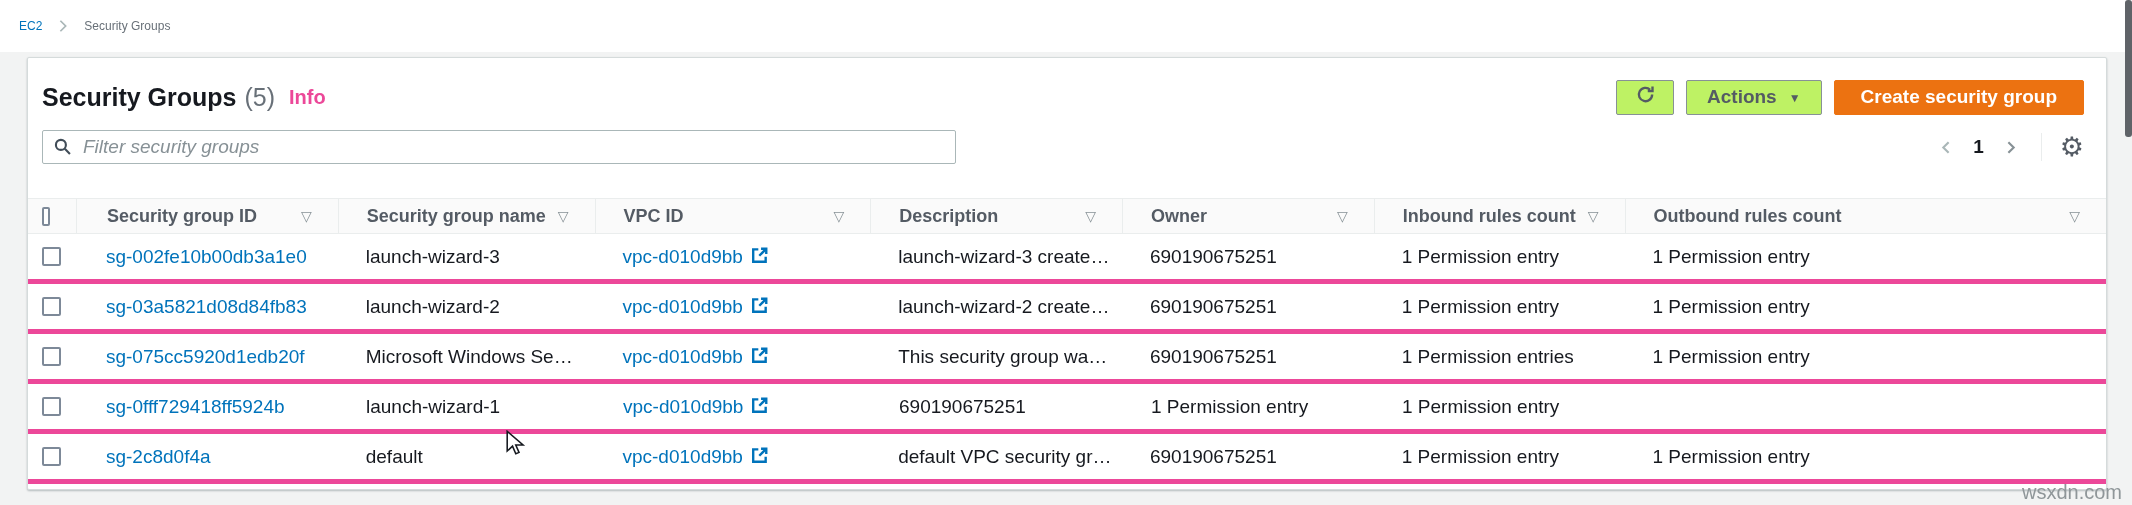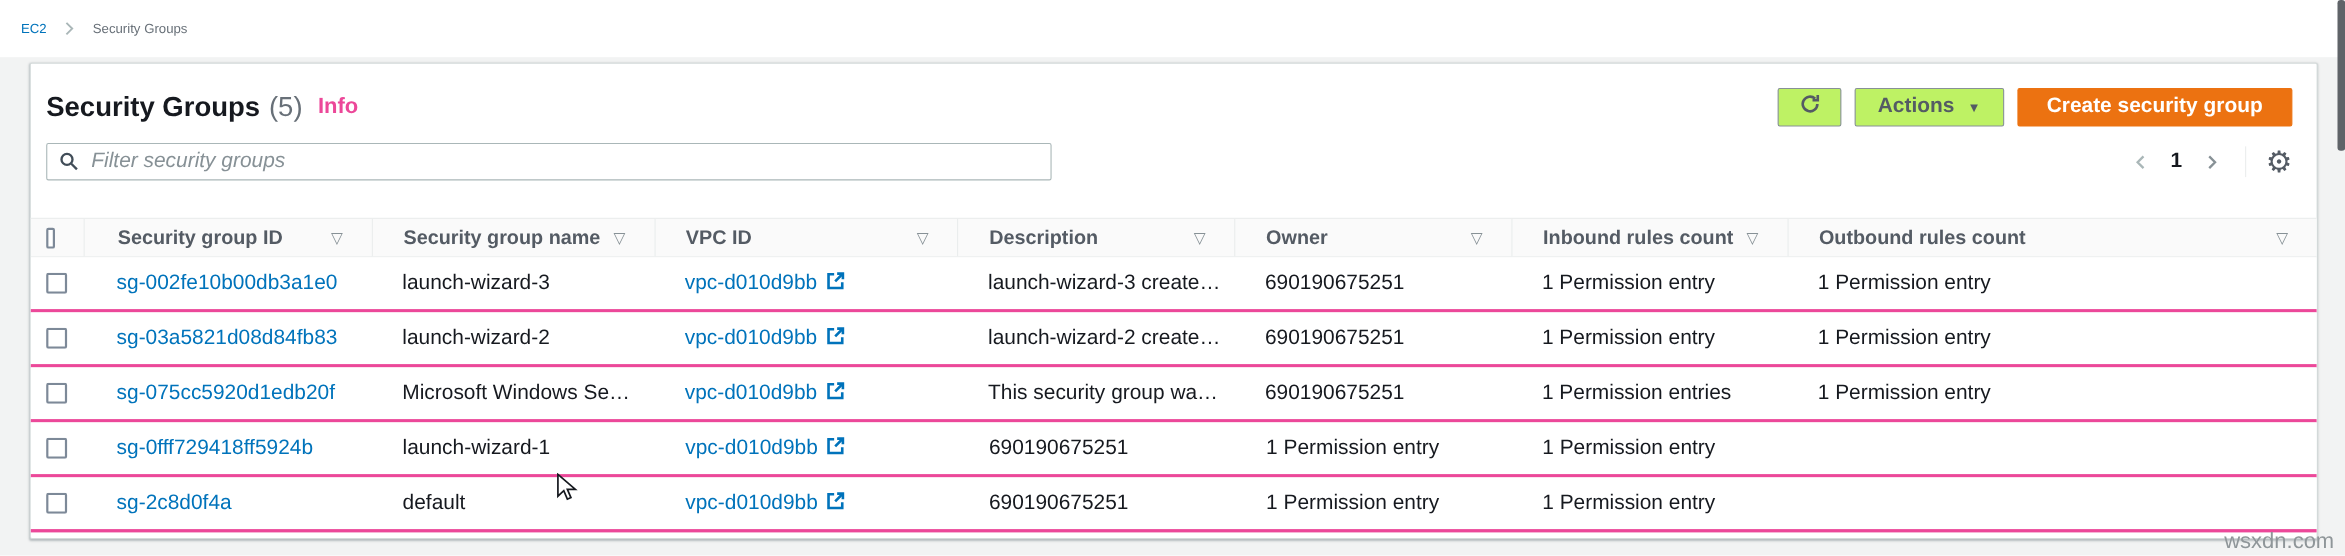--- a/index.html
+++ b/index.html
@@ -55,21 +55,21 @@
 
   
   .table { margin-top:34px; width:100%; }
   .thead { display:flex; height:36px; align-items:center; background:#fafafa; border-top:1px solid #eaeded; border-bottom:1px solid #eaeded; }
   .th {
     display:flex; align-items:center; justify-content:space-between; height:100%;
     font-size:18px; font-weight:bold; color:#545b64; padding:0 26px 0 28px; border-left:1px solid #eaeded; cursor:pointer;
   }
   .th:first-child { border-left:none; }
   .sort-icon { font-size:14px; color:#879196; margin-left:8px; }
-  .tr { display:flex; height:50px; align-items:center; border-bottom:3px solid #ec4899; background:#fff; }
+  .tr { display:flex; height:50px; align-items:center; border-bottom:5px solid #ec4899; background:#fff; }
   .td { font-size:19px; color:#16191f; padding-left:28px; white-space:nowrap; overflow:hidden; }
   .c0 { width:48px; padding-left:14px; display:flex; align-items:center; justify-content:flex-start; }
   .c1 { width:262px; padding-left:30px; }
   .c2 { width:257px; }
   .c3 { width:276px; }
   .c4 { width:252px; }
   .c5 { width:252px; }
   .c6 { width:251px; }
   .c7 { width:482px; }
   .checkbox {
@@ -270,20 +270,21 @@
       <div class="td c1"><a class="link">sg-2c8d0f4a</a></div>
       <div class="td c2">default</div>
       <div class="td c3"><a class="link">
             <span>vpc-d010d9bb</span>
             <span class="ext-icon"><svg width="19" height="19" viewBox="0 0 16 16">
                 <path d="M13.2 9v4.3H2.7V2.8H7" fill="none" stroke="#0073bb" stroke-width="2"></path>
                 <path d="M9.3 2.3h4.4v4.4" fill="none" stroke="#0073bb" stroke-width="2"></path>
                 <path d="M13.4 2.6L7.8 8.2" stroke="#0073bb" stroke-width="2"></path>
               </svg></span>
           </a></div>
+      <div class="td c4">default VPC security gr…</div>
       <div class="td c5">690190675251</div>
       <div class="td c6">1 Permission entry</div>
       <div class="td c7">1 Permission entry</div>
     </div>
   </div>
 </div>
 
 <span class="watermark">wsxdn.com</span>
 <span class="scrollbar-thumb"></span>
 <span class="cursor">

